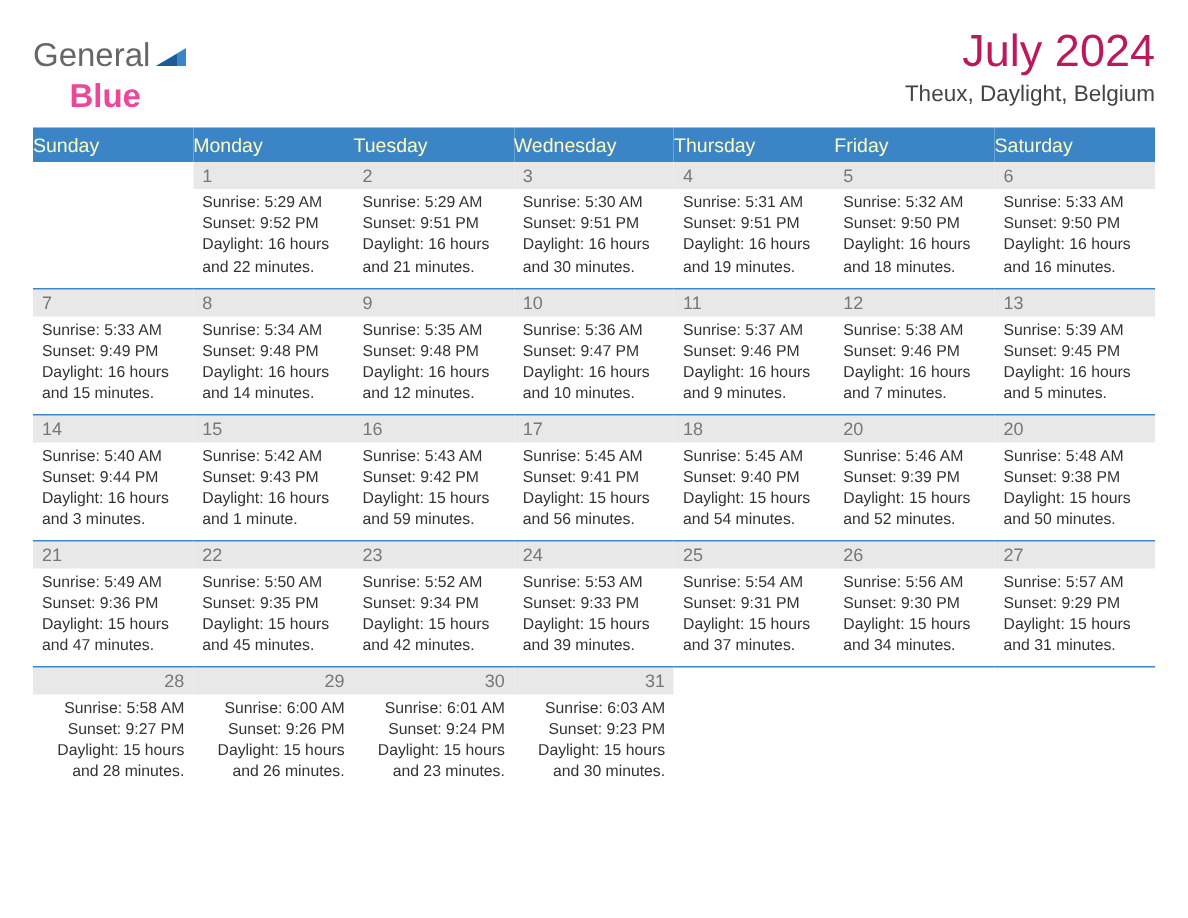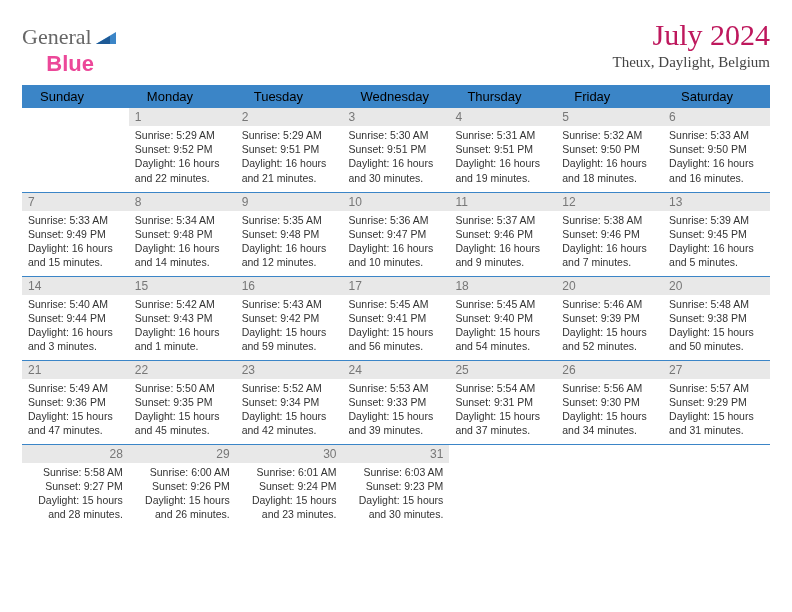--- a/index.html
+++ b/index.html
@@ -5,34 +5,34 @@
   * { box-sizing: border-box; margin: 0; padding: 0; }
   body {
     font-family: Arial, Helvetica, sans-serif;
     width: 792px;
     height: 612px;
     background: #fff;
     color: #333;
     position: relative;
     padding: 18px 22px 0 22px;
   }
-  .header { display: flex; justify-content: space-between; align-items: flex-start; margin-bottom: 10px; font-family: Liberation Serif, serif; }
+  .header { display: flex; justify-content: space-between; align-items: flex-start; margin-bottom: 10px; }
   .logo { display: flex; align-items: center; gap: 2px; font-size: 22px; color: #666; margin-top: 6px;}
   .logo .b { color: #ec4899; font-weight: bold; }
   .logo-icon { display:inline-block; margin-left:2px;}
   .title-block { text-align: right; }
   .title-block h1 { font-size: 30px; font-weight: normal; color: #be185d; }
   .title-block .loc { font-size: 15px; color: #444; margin-top: 2px; }
   .cal { width: 100%; border-collapse: collapse; table-layout: fixed; }
   .cal th {
     background: #3b85c7;
-    color: #000000;
+    color: #fef9c3;
     font-weight: normal;
     text-align: left;
-    padding: 4px 18px;
+    padding: 4px 0;
     font-size: 13px;
   }
   .cal td {
     vertical-align: top;
     border-bottom: 1px solid #3b85c7;
     padding: 0;
     height: 84px;
   }
   .daynum {
     background: #e8e8e8;

